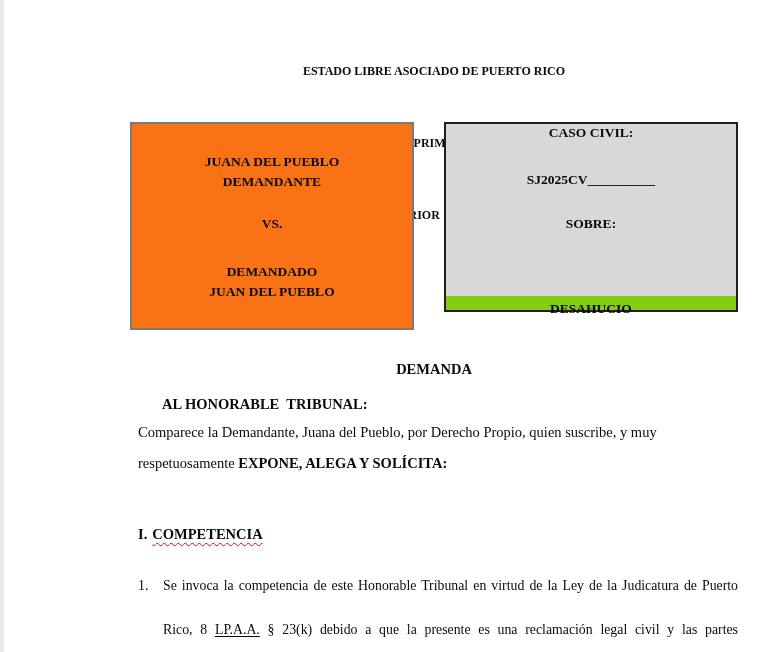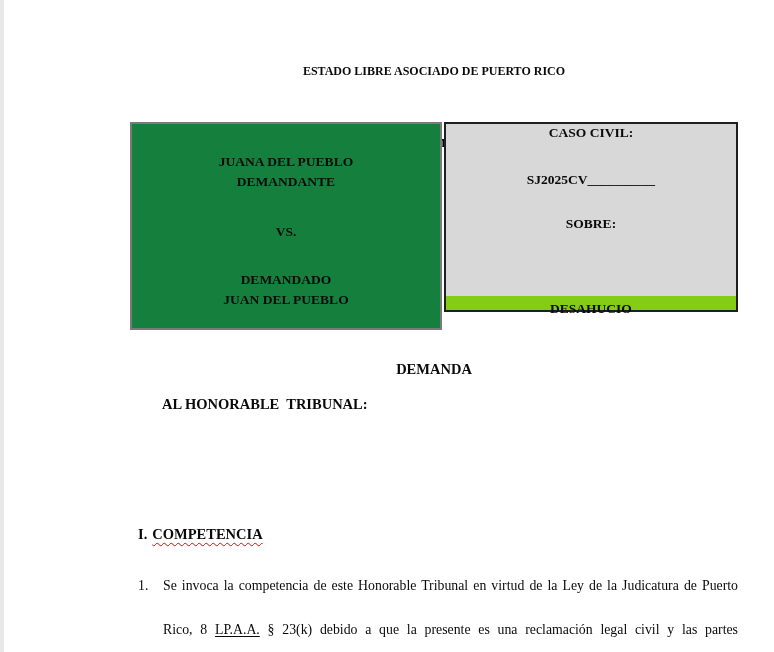--- a/index.html
+++ b/index.html
@@ -17,28 +17,28 @@
   }
   
   .court-header{
     position:absolute;top:11px;left:130px;width:608px;
     text-align:center;font-weight:bold;font-size:12px;line-height:24px;
     white-space:pre-wrap;
   }
   
   .parties-box{
     position:absolute;top:122px;left:130px;
-    width:312px;height:208px;
+    width:284px;height:208px;
     box-sizing:border-box;
-    background:#15803d;
+    background:#f97316;
     border:2px solid #7a7a7a;
     text-align:center;font-weight:bold;font-size:13.5px;line-height:20px;
     padding-top:28px;
   }
-  .vs-line{margin-top:30px;}
+  .vs-line{margin-top:22px;}
   .party-block-2{margin-top:28px;}
   .case-box{
     position:absolute;top:122px;left:444px;
     width:294px;height:190px;
     box-sizing:border-box;
     border:2px solid #1f1f1f;
     display:flex;flex-direction:column;
     text-align:center;font-weight:bold;font-size:13.5px;line-height:18px;
   }
   .case-gray{
@@ -124,20 +124,24 @@
       <div class="case-number">SJ2025CV__________</div>
       <div class="sobre-label">SOBRE:</div>
     </div>
     <div class="case-white">DESAHUCIO</div>
   </section>
 
   <h1 class="doc-title">DEMANDA</h1>
 
   <div class="salutation">AL HONORABLE  TRIBUNAL:</div>
 
+  <div class="intro">
+    <div class="line1">Comparece la Demandante, Juana del Pueblo, por Derecho Propio, quien suscribe, y muy</div>
+    <div class="line2"><span>respetuosamente </span><span class="bold">EXPONE, ALEGA  Y SOLÍCITA:</span></div>
+  </div>
 
   <div class="section-heading">
     <span class="numeral">I.</span><span class="squiggle">COMPETENCIA</span>
   </div>
 
   <div class="item">
     <span class="num">1.</span>
     <div class="item-lines">
       <div class="jline">Se invoca la competencia de este Honorable Tribunal en virtud de la Ley de la Judicatura de Puerto</div>
       <div class="jline jline2"><span>Rico, 8 </span><span class="cite">LP.A.A.</span><span> § 23(k) debido a que la presente es una reclamación legal civil y las partes</span></div>

